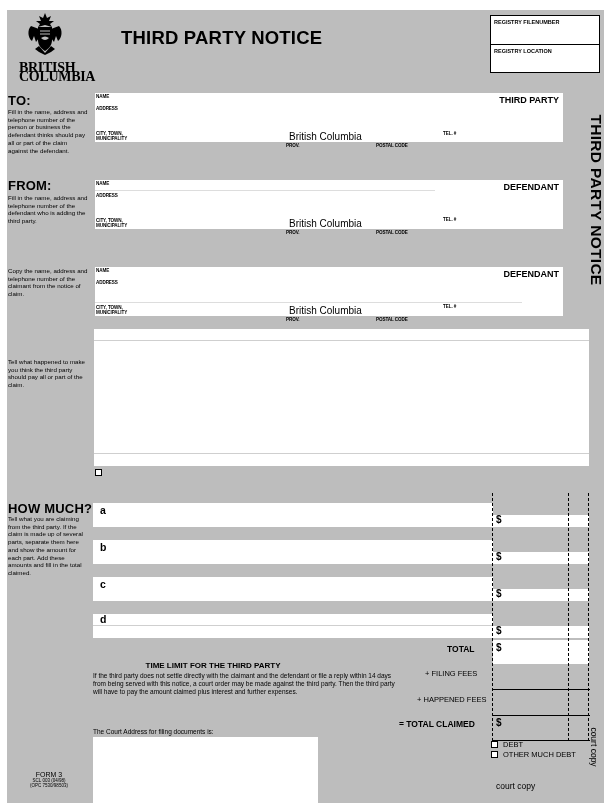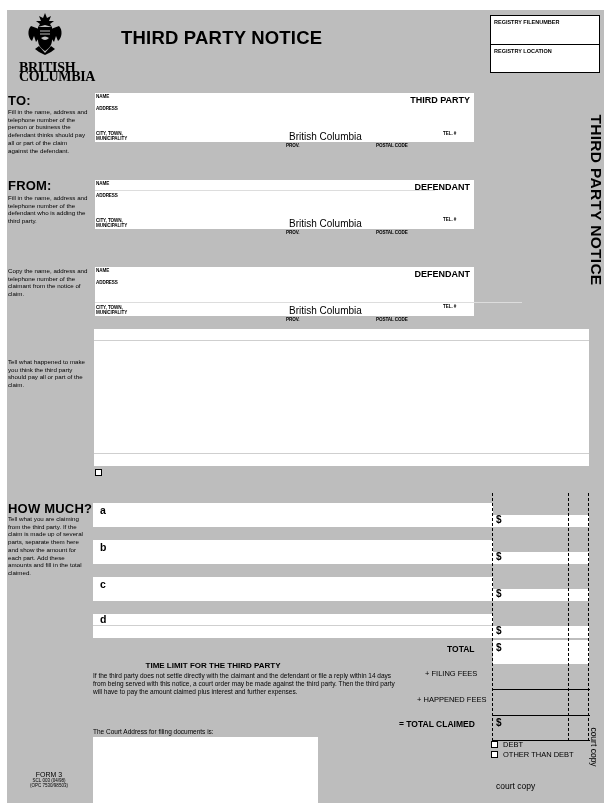--- a/index.html
+++ b/index.html
@@ -11,21 +11,21 @@
   .side-head { font-weight:bold; font-size:13px; line-height:14px; letter-spacing:0.2px; }
   .side-text { font-size:6.2px; line-height:7.7px; }
   .party-label { font-weight:bold; font-size:9px; }
   .bc-text { font-size:10px; }
   .crest { position:absolute; }
   .reg-box { position:absolute; left:483px; top:5px; width:110px; height:58px; background:#fff; border:1px solid #000; box-sizing:border-box; }
   .reg-cell { height:50%; box-sizing:border-box; padding:3px 3px; font-size:5.5px; font-weight:bold; }
   .reg-cell + .reg-cell { border-top:1px solid #000; }
   .vert-title { position:absolute; left:574px; top:82px; width:30px; height:215px; }
   .vert-title span { position:absolute; left:50%; top:50%; transform:translate(-50%,-50%) rotate(90deg); white-space:nowrap; font-weight:bold; font-size:15.5px; letter-spacing:0.3px; }
-  .party-box { position:absolute; left:88px; width:379px; background:#fff; }
+  .party-box { position:absolute; left:88px; width:468px; background:#fff; }
   .dashv { position:absolute; width:0; border-left:1px dashed #000; }
   .money-white { position:absolute; background:#fff; }
   .dollar { position:absolute; font-weight:bold; font-size:10px; }
   .hline { position:absolute; height:0; border-top:1px solid #000; }
   .chk { position:absolute; width:7px; height:7px; background:#fff; border:1px solid #000; box-sizing:border-box; }
   .item-letter { position:absolute; font-weight:bold; font-size:10.5px; }
 </style>
 </head>
 <body>
 
@@ -170,21 +170,21 @@
   <div class="dollar" style="left:489px;top:707px;">$</div>
   <div class="hline" style="left:486px;top:730px;width:97px;"></div>
 
   <div class="dashv" style="left:485px;top:483px;height:248px;"></div>
   <div class="dashv" style="left:561px;top:483px;height:248px;"></div>
   <div class="dashv" style="left:581px;top:483px;height:248px;"></div>
 
   <div class="chk" style="left:484px;top:731px;"></div>
   <div class="abs" style="left:496px;top:730px;font-size:7.5px;">DEBT</div>
   <div class="chk" style="left:484px;top:741px;"></div>
-  <div class="abs" style="left:496px;top:740px;font-size:7.5px;">OTHER THAN DEBT</div>
+  <div class="abs" style="left:496px;top:740px;font-size:7.5px;">OTHER MUCH DEBT</div>
 
   <div class="abs" style="left:489px;top:771px;font-size:8.5px;">court copy</div>
   <div class="abs" style="left:580px;top:712px;width:14px;height:50px;">
     <span style="position:absolute;left:50%;top:50%;transform:translate(-50%,-50%) rotate(90deg);white-space:nowrap;font-size:8.5px;">court copy</span>
   </div>
 
   <div class="abs" style="left:86px;top:651px;width:240px;text-align:center;font-size:8px;font-weight:bold;">TIME LIMIT FOR THE THIRD PARTY</div>
   <div class="abs" style="left:86px;top:662px;width:305px;font-size:6.5px;line-height:8px;">If the third party does not settle directly with the claimant and the defendant or file a reply within 14 days from being served with this notice, a court order may be made against the third party. Then the third party will have to pay the amount claimed plus interest and further expenses.</div>
 
   <div class="abs" style="left:86px;top:718px;font-size:6.5px;">The Court Address for filing documents is:</div>

